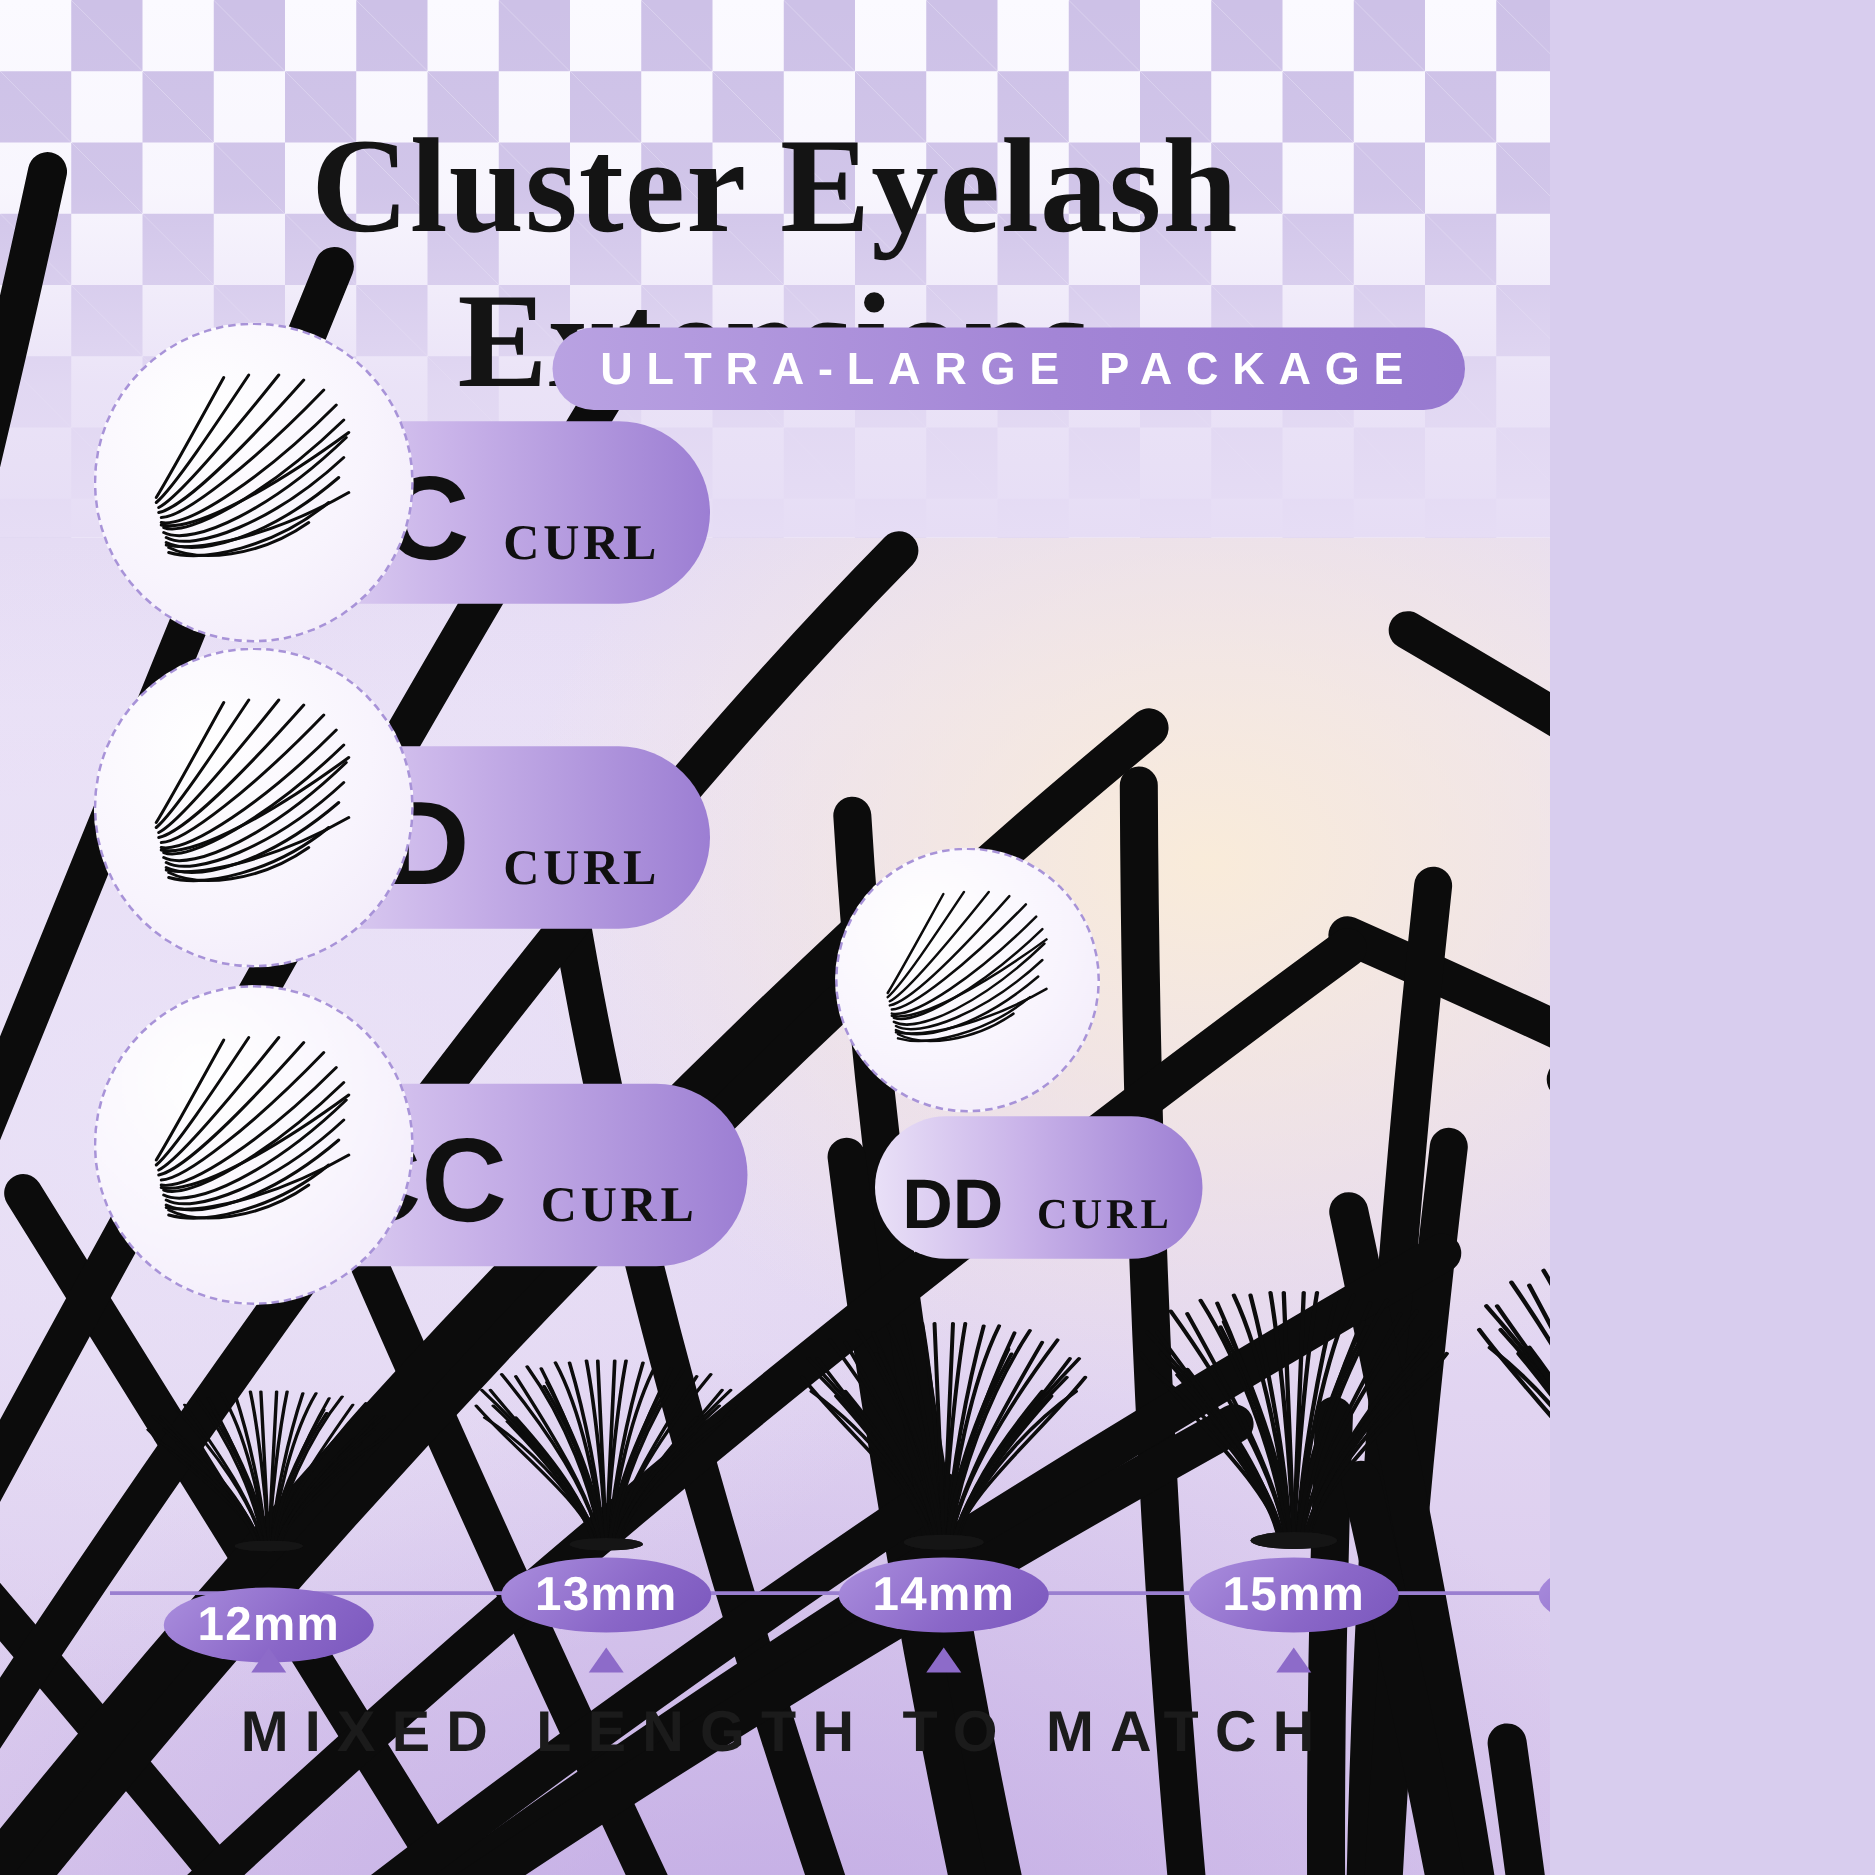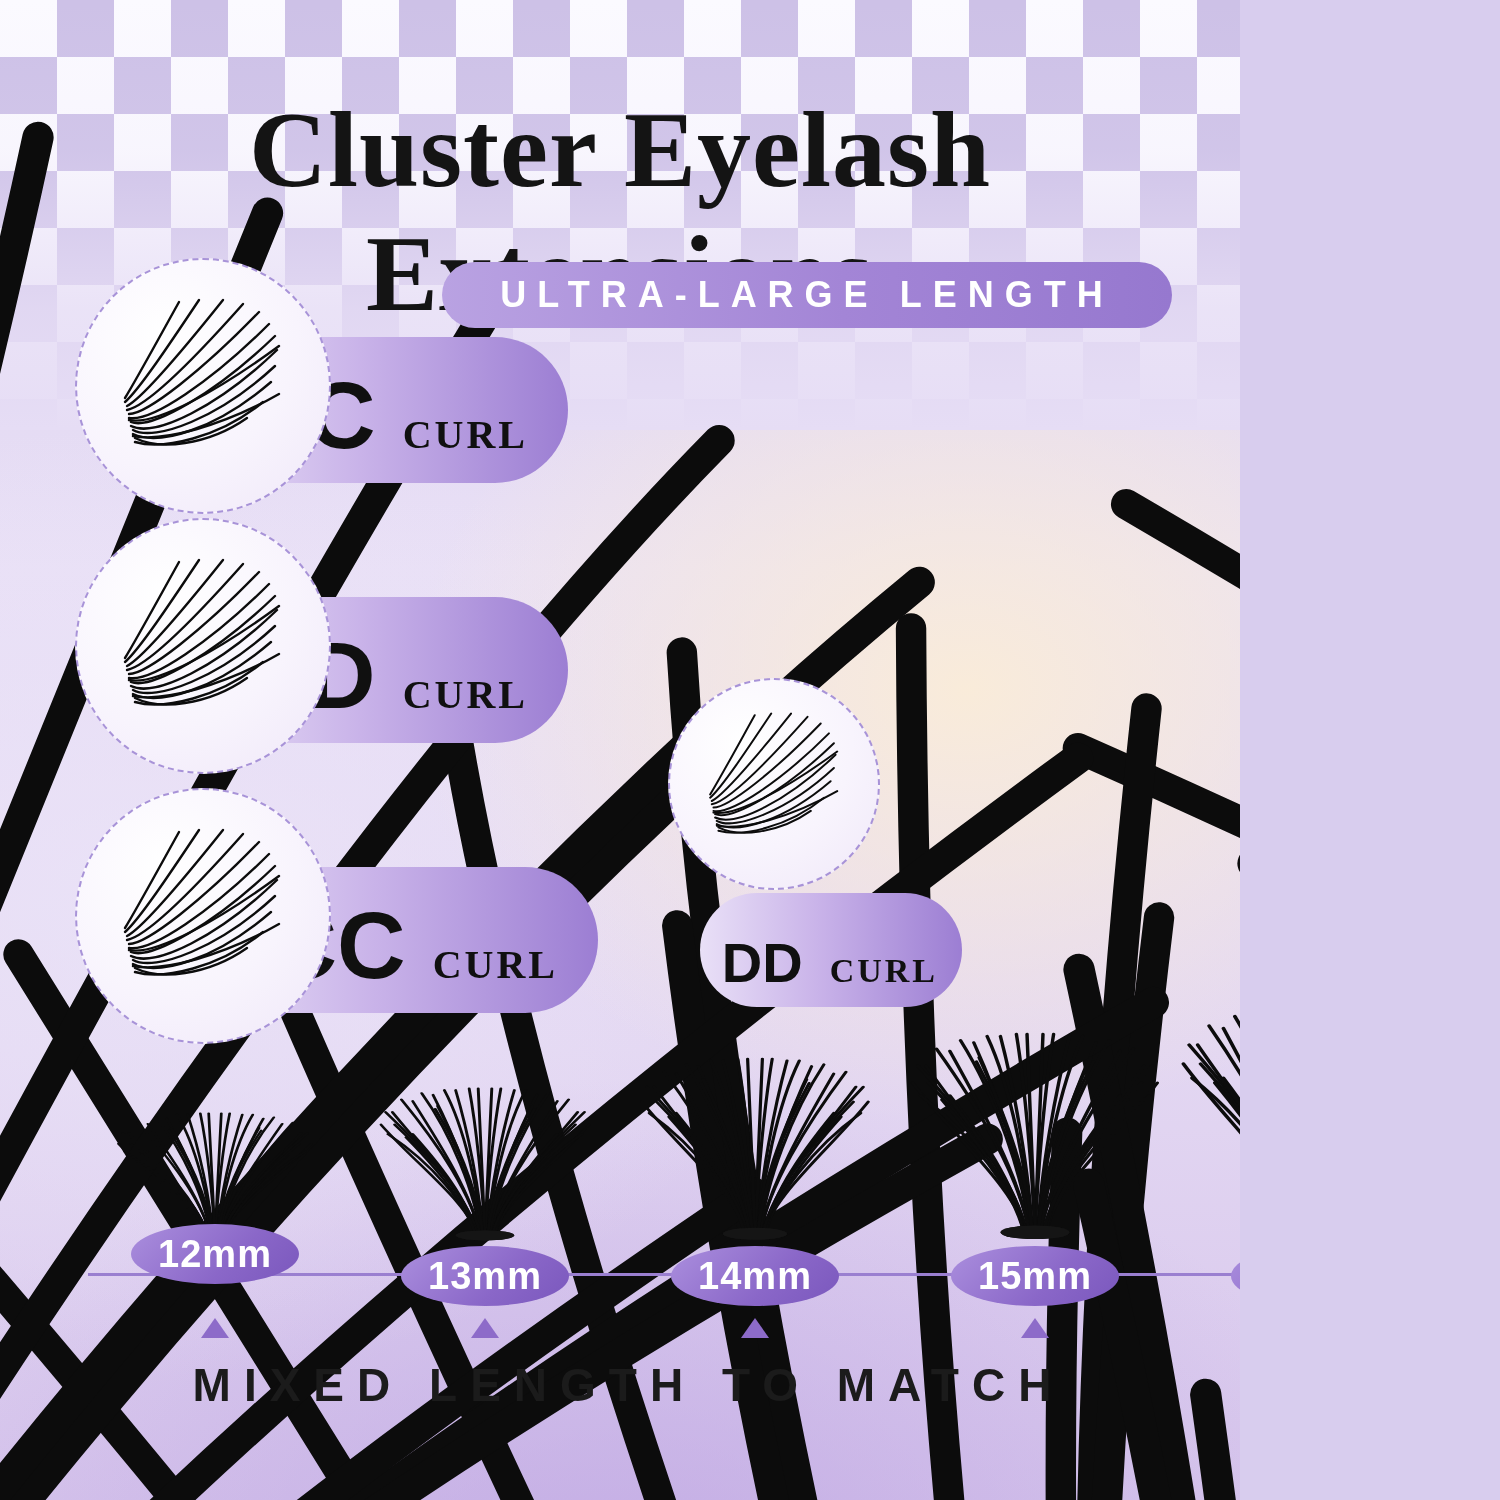--- a/index.html
+++ b/index.html
@@ -146,21 +146,21 @@
     </symbol>
   </defs>
 </svg>
 
 <div class="canvas">
 
   <div class="checker"></div>
 
   <h1 class="title">Cluster Eyelash Extensions</h1>
 
-  <div class="badge">ULTRA-LARGE LENGTH</div>
+  <div class="badge">ULTRA-LARGE PACKAGE</div>
 
   <div class="pill" style="left:190px;top:337px;width:378px;height:146px;">
     <span class="pill-label">
       <span class="pill-letter">C</span>
       <span class="pill-suffix">CURL</span>
     </span>
   </div>
   <div class="circle" style="left:75px;top:258px;width:252px;height:252px;">
     <svg class="swatch-svg" viewBox="0 0 100 100">
         <use href="#curl"></use>
@@ -230,21 +230,21 @@
   </svg>
   <svg class="cluster" style="left:902px;top:1032px;width:266px;height:212px;" viewBox="0 0 100 100" preserveAspectRatio="none">
     <use href="#fan"></use>
       <use href="#fan" transform="translate(100,0) scale(-1,1)"></use>
   </svg>
   <svg class="cluster" style="left:1172px;top:1007px;width:286px;height:237px;" viewBox="0 0 100 100" preserveAspectRatio="none">
     <use href="#fan"></use>
       <use href="#fan" transform="translate(100,0) scale(-1,1)"></use>
   </svg>
 
-  <div class="len-oval" style="left:131px;top:1224px;">
+  <div class="len-oval" style="left:131px;top:1270px;">
     <span>12mm</span>
   </div>
   <div class="len-oval" style="left:401px;top:1246px;">
     <span>13mm</span>
   </div>
   <div class="len-oval" style="left:671px;top:1246px;">
     <span>14mm</span>
   </div>
   <div class="len-oval" style="left:951px;top:1246px;">
     <span>15mm</span>

